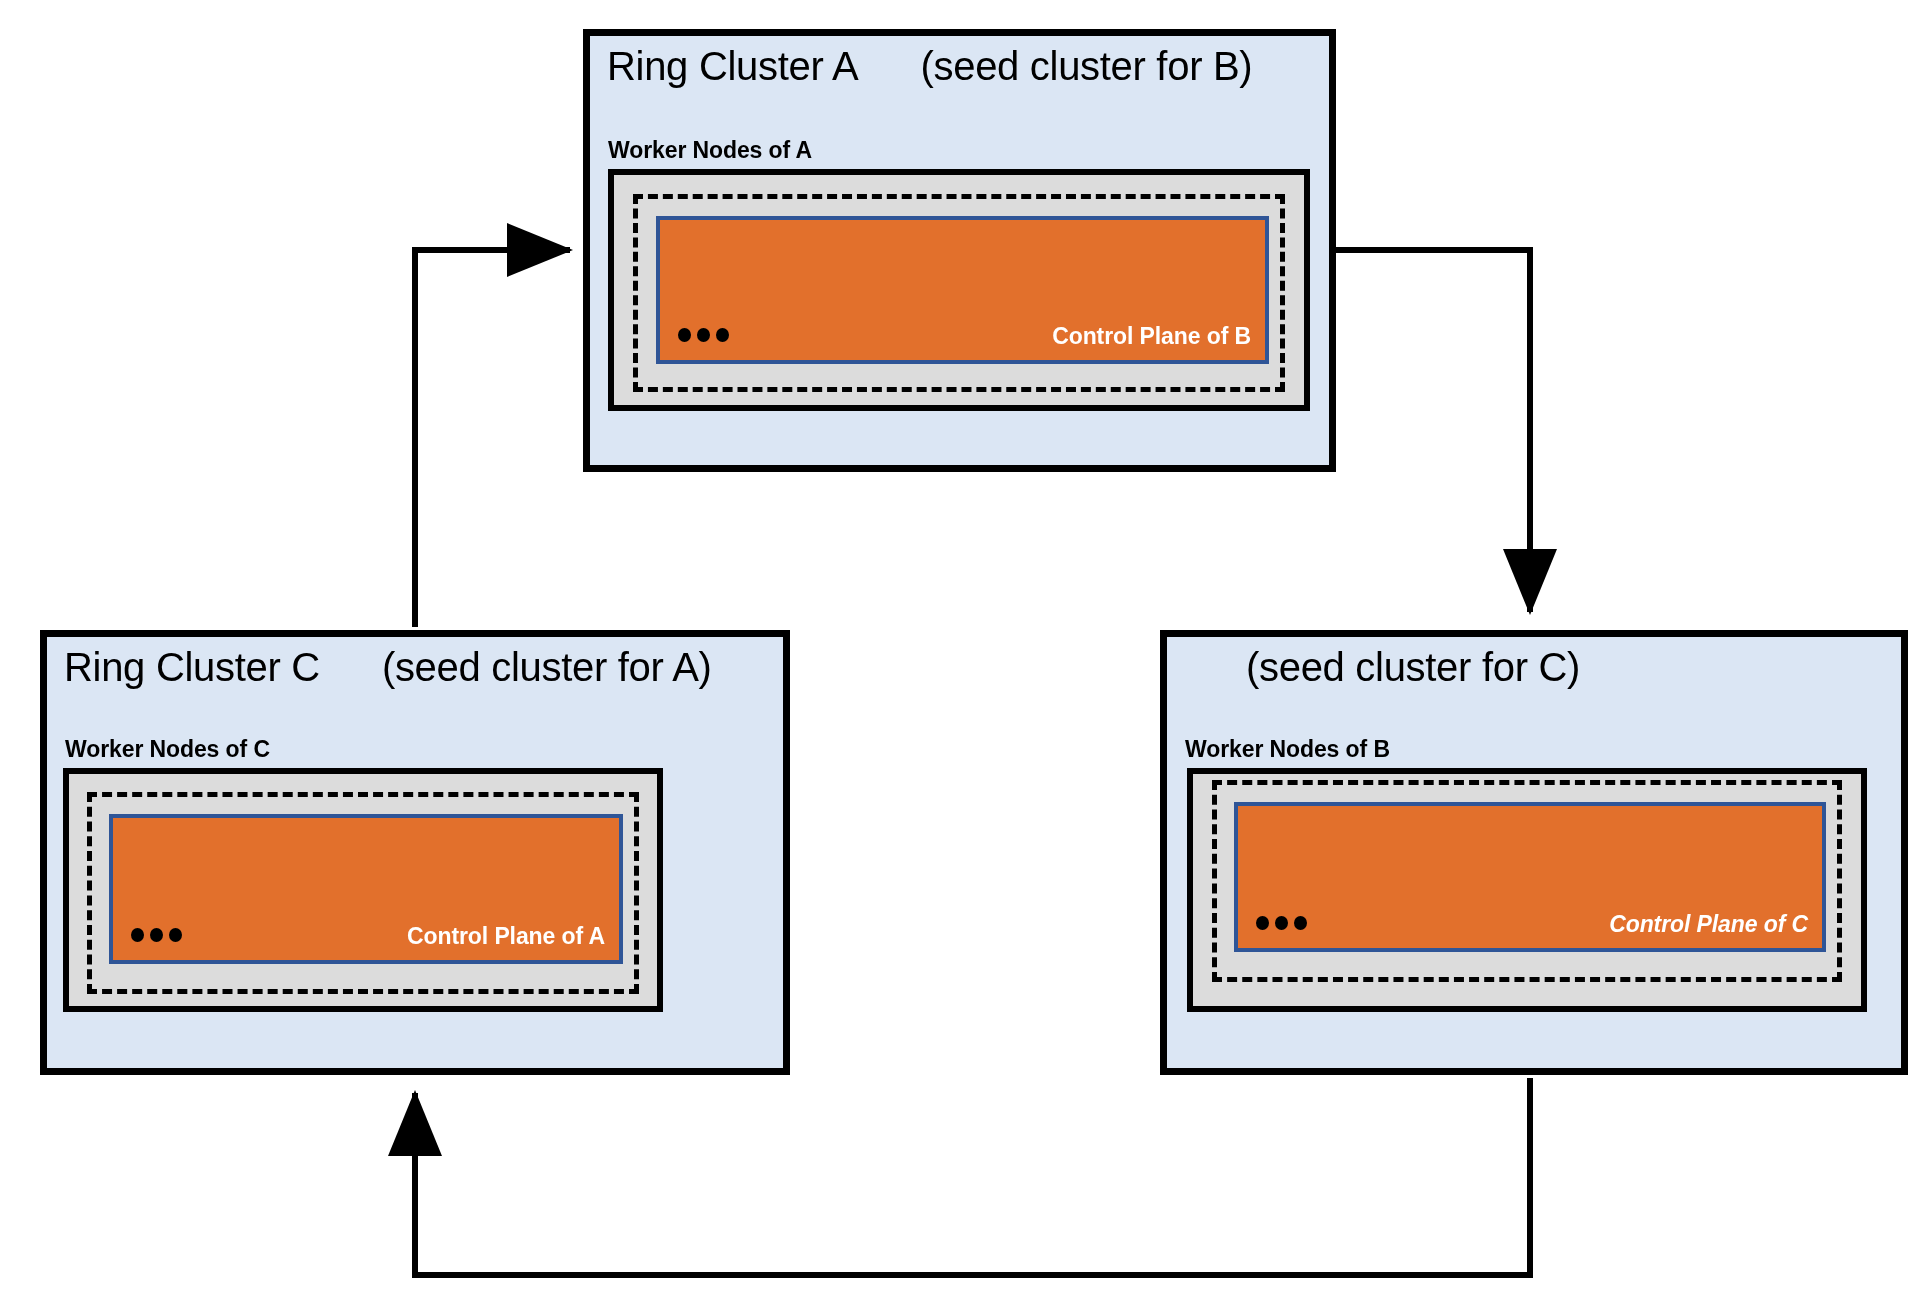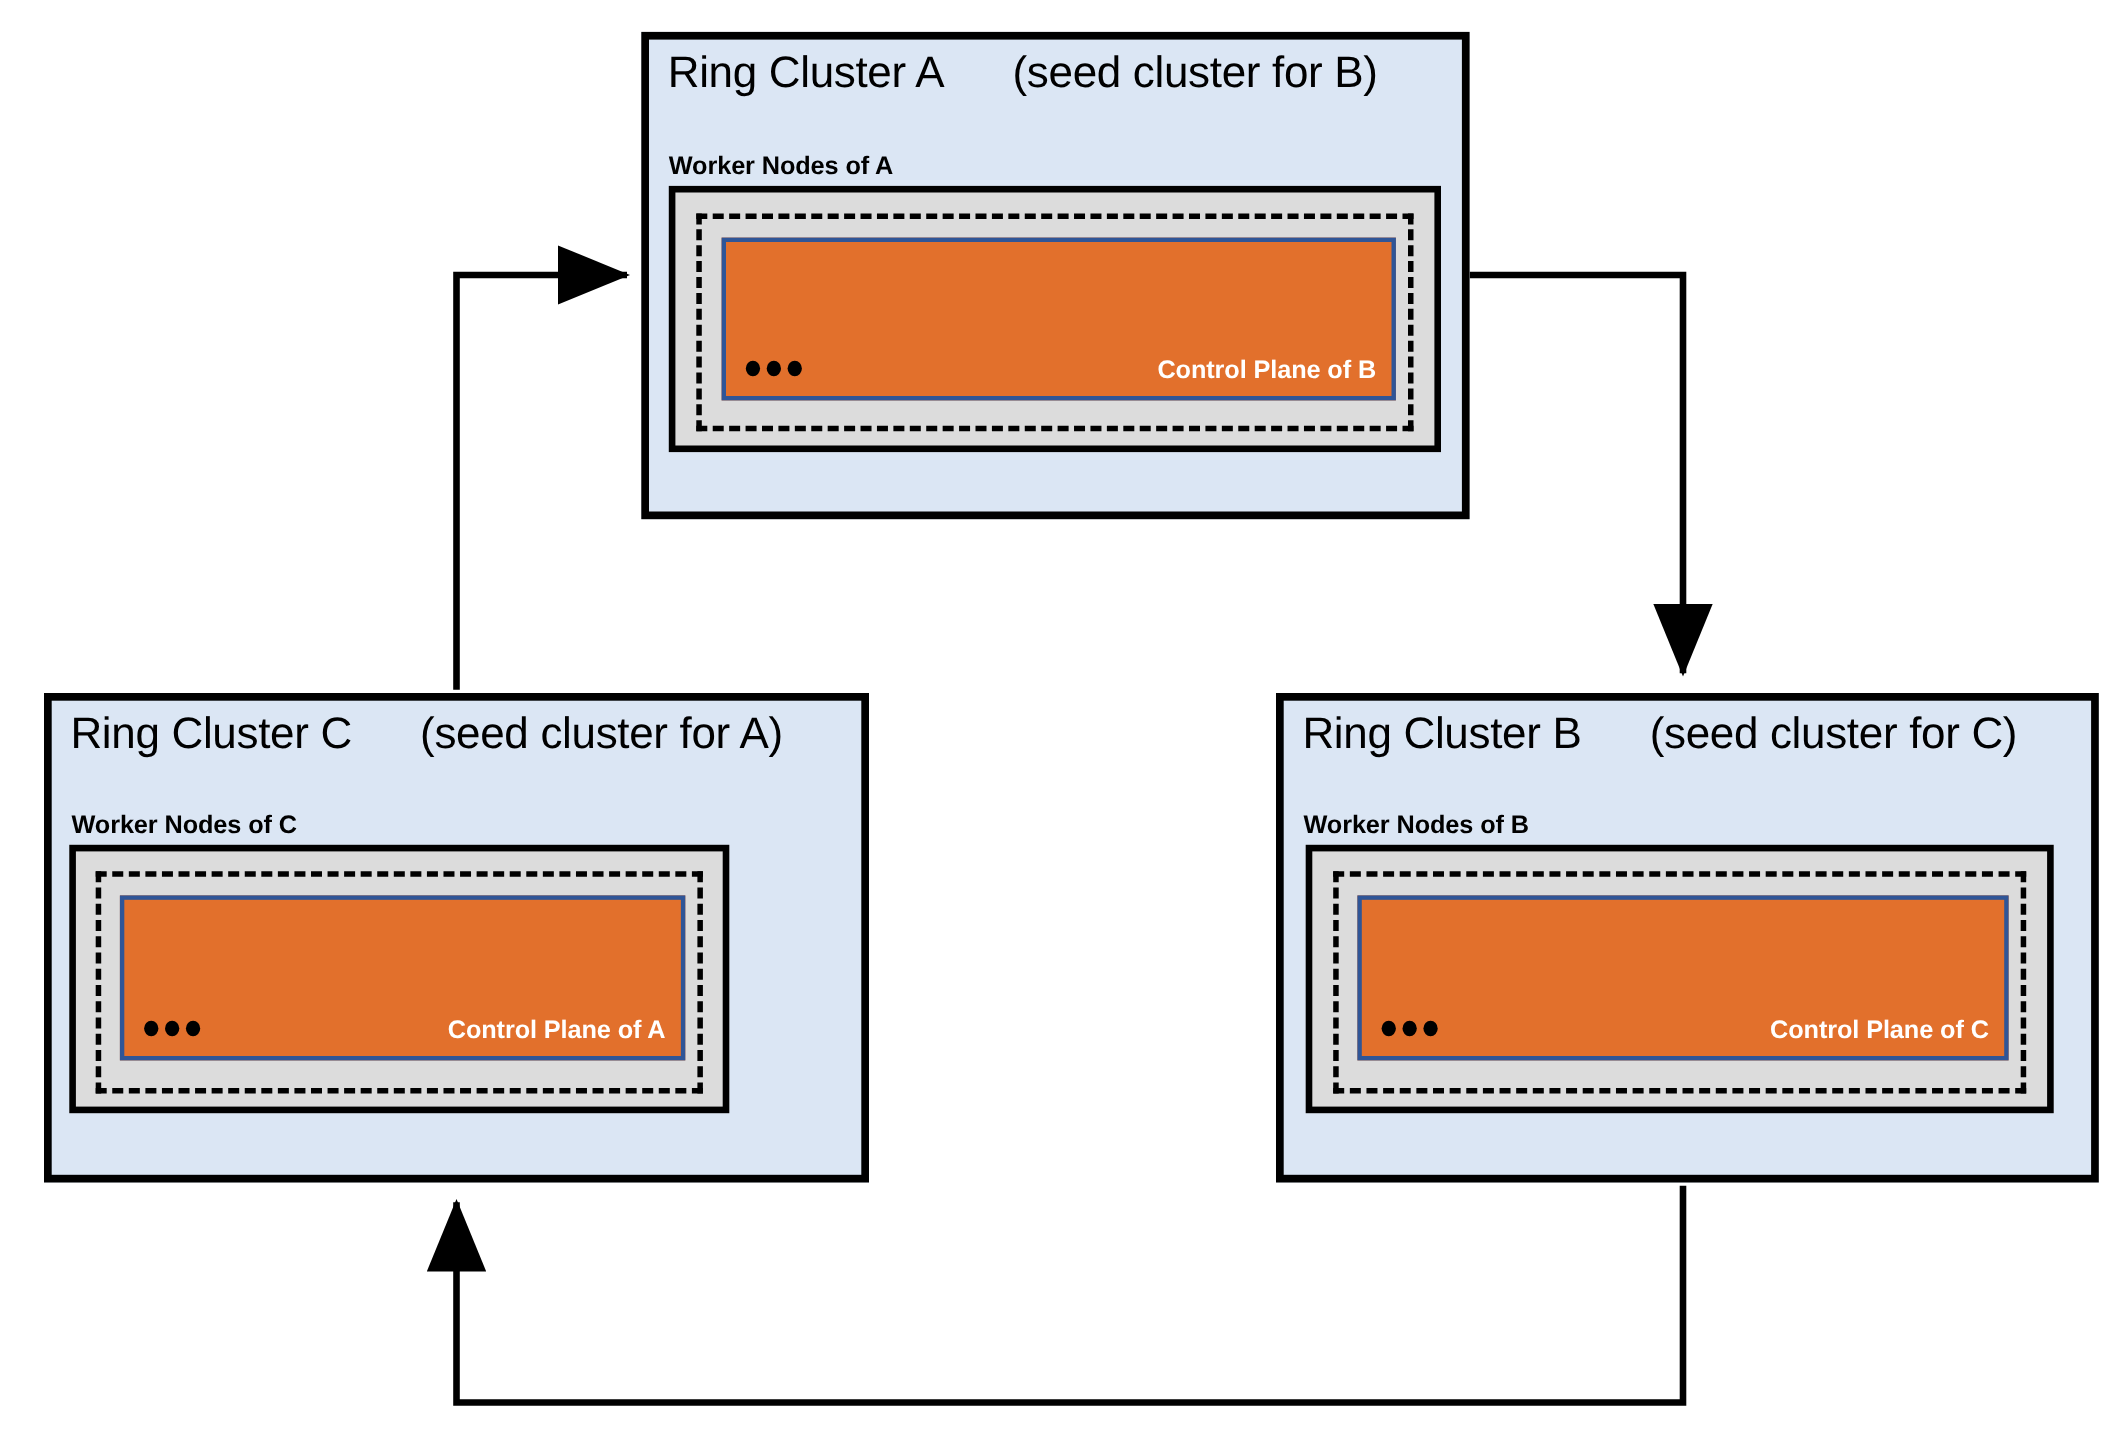--- a/index.html
+++ b/index.html
@@ -179,27 +179,26 @@
             <span></span>
           </div>
           <div class="cp-label">Control Plane of B</div>
         </div>
       </div>
     </div>
   </div>
 
   <div class="cluster" style="left:1160px; top:630px; width:748px; height:445px;">
     <div class="cluster-header">
-      <span class="cluster-title">Ring Cluster B</span>
       <span class="cluster-seed">(seed cluster for C)</span>
     </div>
     <div class="worker-label" style="top:99px;">Worker Nodes of B</div>
 
     <div class="worker-box" style="left:20px; top:131px; width:680px; height:244px;">
-      <div class="dashed-box" style="left:19px; top:18px; width:630px; height:202px;">
+      <div class="dashed-box" style="left:19px; top:6px; width:630px; height:202px;font-style:italic;">
         <div class="control-plane" style="left:17px; top:17px; width:592px; height:150px;">
           <div class="cp-dots">
             <span></span>
             <span></span>
             <span></span>
           </div>
           <div class="cp-label">Control Plane of C</div>
         </div>
       </div>
     </div>

